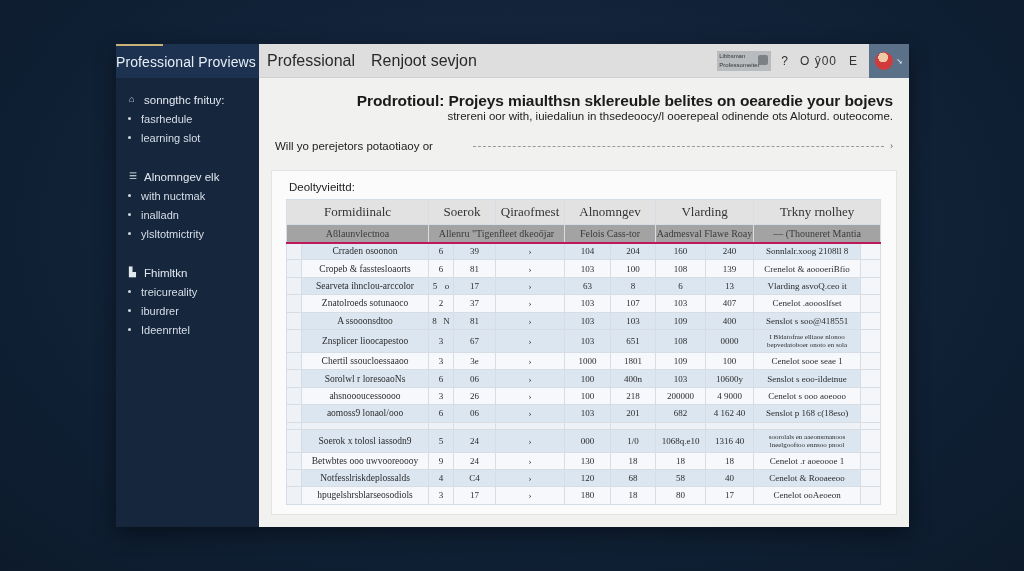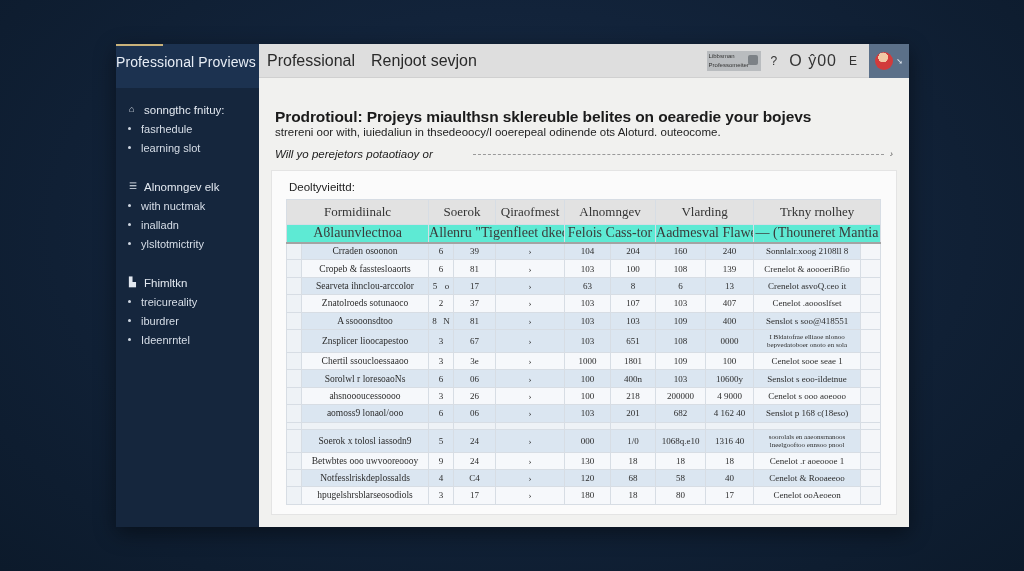--- a/index.html
+++ b/index.html
@@ -11,21 +11,21 @@
   }
   .window {
     position: absolute; left: 116px; top: 44px; width: 793px; height: 483px;
     box-shadow: 0 6px 20px rgba(0,0,0,0.45);
   }
   .sidebar {
     position: absolute; left: 0; top: 0; width: 143px; height: 483px;
     background: #15263d;
   }
   .sidebar-head {
-    height: 44px; background: #1c3250; position: relative;
+    height: 34px; background: #1c3250; position: relative;
     border-top: 2px solid transparent;
   }
   .sidebar-head .accent { position: absolute; left: 0; top: -2px; width: 47px; height: 2px; background: #c9b27a; }
   .sidebar-head .title {
     position: absolute; left: 0; top: 8px; color: #e7edf5; font-size: 14px; white-space: nowrap; letter-spacing: 0.1px;
   }
   .nav { padding-top: 12px; }
   .nav-group { margin-bottom: 14px; }
   .nav-group-head { display: flex; align-items: center; color: #e2e8f0; font-size: 11.5px; height: 19px; padding-left: 13px; }
   .nav-group-head .gicon { width: 9px; height: 9px; margin-right: 6px; color: #e2e8f0; font-size: 9px; line-height: 9px; }
@@ -43,49 +43,49 @@
   .topbar .tab { font-size: 16px; color: #2a2a2a; margin-left: 8px; }
   .topbar .tab2 { margin-left: 16px; }
   .topbar .right { position: absolute; right: 0; top: 0; height: 34px; display: flex; align-items: center; }
   .search-box {
     width: 54px; height: 20px; background: #b9bcbf; position: relative; margin-right: 4px;
   }
   .search-box .l1 { position: absolute; left: 2px; top: 2px; font-size: 6px; color: #333; }
   .search-box .l2 { position: absolute; left: 2px; top: 11px; font-size: 6px; color: #333; }
   .search-box .ico { position: absolute; right: 3px; top: 4px; width: 10px; height: 10px; background: #7c8186; border-radius: 2px; }
   .tb-icon { font-size: 12px; color: #333; margin: 0 6px; }
-  .tb-text { font-size: 16px; color: #333; margin: 0 6px; letter-spacing: 1px; }
+  .tb-text { font-size: 12px; color: #333; margin: 0 6px; letter-spacing: 1px; }
   .avatar-area { width: 40px; height: 34px; background: #5b7089; display: flex; align-items: center; justify-content: center; margin-left: 6px; }
   .avatar { width: 18px; height: 18px; border-radius: 50%; background: radial-gradient(circle at 45% 30%, #f2c9a5 0 30%, #d23b3b 31% 100%); }
   .avatar-caret { color: #dfe6ee; font-size: 8px; margin-left: 3px; }
 
-  .content { padding: 30px 16px 0 16px; }
+  .content { padding: 14px 16px 0 16px; text-align: right; }
   .headline { font-size: 15.5px; font-weight: bold; color: #1b1b1b; line-height: 17px; letter-spacing: -0.1px; }
   .desc { font-size: 11.5px; color: #222; line-height: 13px; margin-top: 1px; }
-  .prompt-row { display: flex; align-items: center; margin-top: 8px; height: 14px; font-style: italic; }
+  .prompt-row { display: flex; align-items: center; margin-top: 16px; height: 14px; }
   .prompt-label { font-size: 11.5px; color: #222; white-space: nowrap; }
   .prompt-line { flex: 1; margin-left: 40px; border-bottom: 1px dashed #9a9a9a; height: 1px; }
   .prompt-chev { font-size: 9px; color: #555; margin-left: 6px; }
 
   .card {
     position: absolute; left: 12px; top: 126px; width: 626px; height: 345px;
     background: #fbfbfb; border: 1px solid #e4e4e4;
   }
   .card-title { position: absolute; left: 17px; top: 10px; font-size: 11.5px; color: #222; }
   .grid {
     position: absolute; left: 14px; top: 28px; width: 594px;
     border-collapse: collapse; table-layout: fixed; font-family: Liberation Serif, serif;
   }
   .grid td, .grid th { border: 1px solid #d7dde4; font-size: 9px; color: #2c2c2c; text-align: center; overflow: hidden; white-space: nowrap; }
   .grid thead tr.h1 th {
     background: #e2e2e2; height: 25px; font-size: 13px; font-weight: normal; color: #333;
   }
   .grid thead tr.h2 th {
-    background: #5eead4; height: 18px; font-size: 14px; color: #3b3b3b; font-weight: normal;
-    border-bottom: 2px solid #a3a3a3;
+    background: #a3a3a3; height: 18px; font-size: 10px; color: #3b3b3b; font-weight: normal;
+    border-bottom: 2px solid #be185d;
   }
   .grid tbody td { height: 17.4px; }
   .grid tbody tr.alt td { background: #dbe6f1; }
   .grid tbody tr.plain td { background: #f6f8fb; }
   .grid tbody tr.tall td { height: 23px; }
   .grid tbody tr.gap td { height: 7px; background: #eef2f6; }
   .grid td.lead { background: #eef2f6 !important; }
   .grid td.trail { background: #f4f6f9 !important; }
   .grid td.name { font-size: 9.5px; }
   .grid td.small2 { font-size: 7px; line-height: 8px; white-space: normal; }
@@ -253,21 +253,21 @@
                   <span>5</span>
                   <span>o</span>
                 </div>
               </td>
               <td>17</td>
               <td>›</td>
               <td>63</td>
               <td>8</td>
               <td>6</td>
               <td>13</td>
-              <td>Crenelot asvoQ.ceo it</td>
+              <td>Vlarding asvoQ.ceo it</td>
               <td class="trail"></td>
             </tr>
             <tr class="plain">
               <td class="lead"></td>
               <td class="name">Znatolroeds sotunaoco</td>
               <td>2</td>
               <td>37</td>
               <td>›</td>
               <td>103</td>
               <td>107</td>

